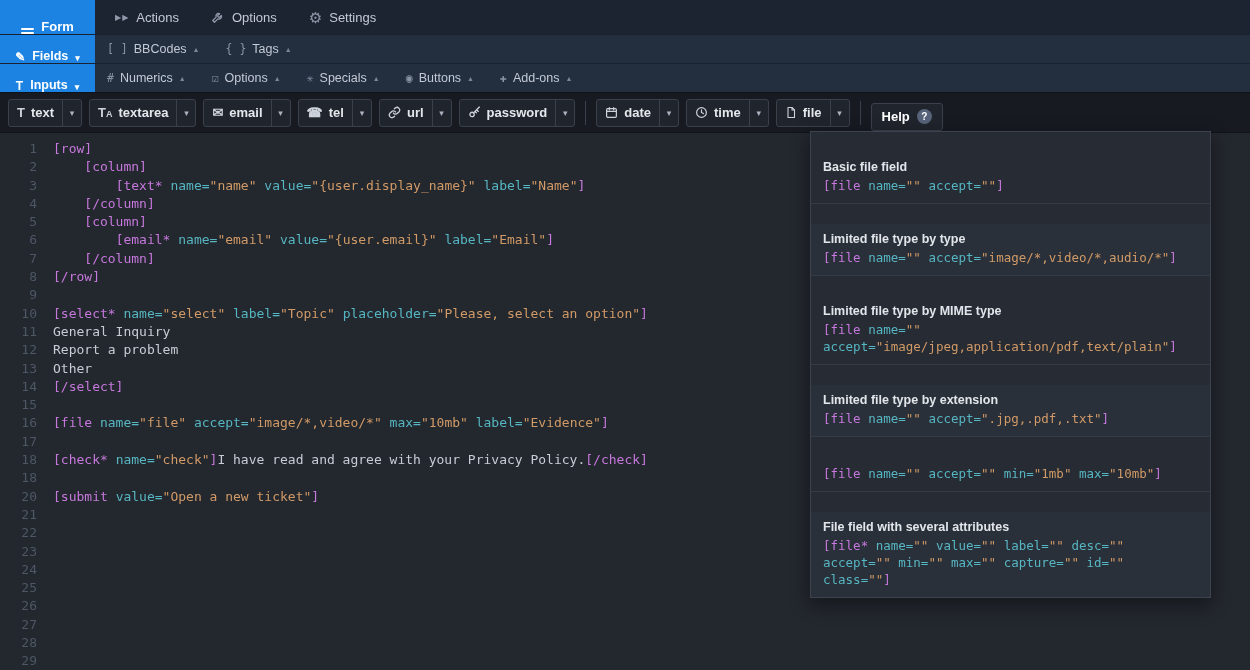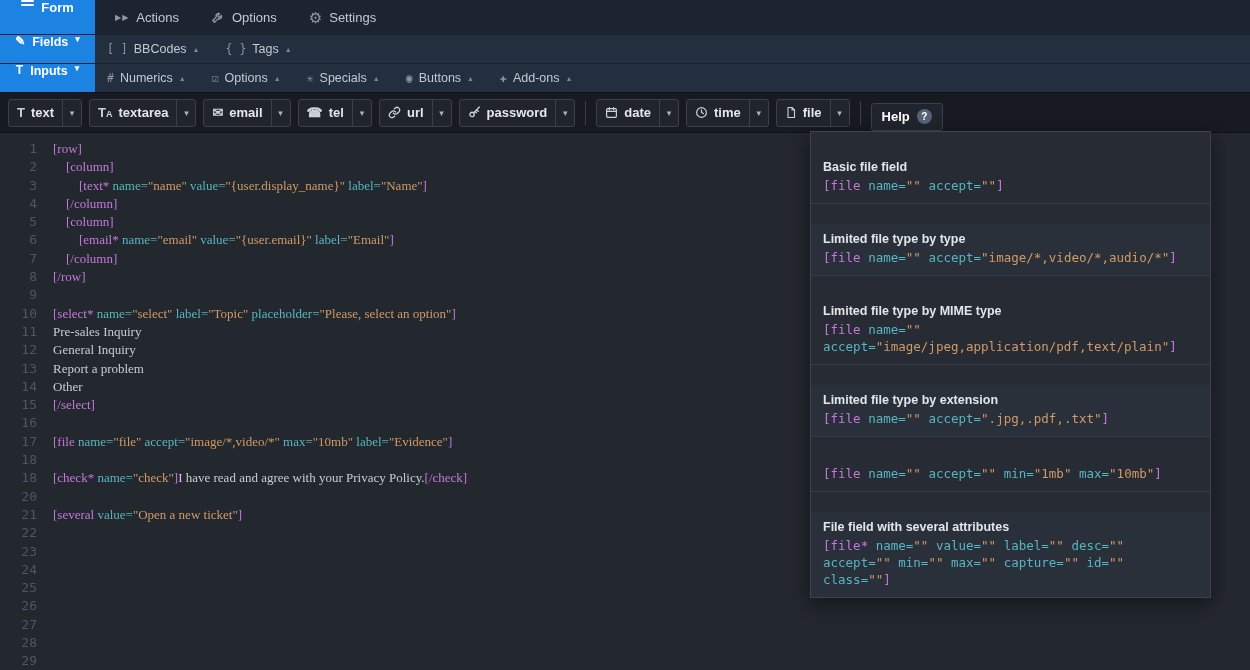--- a/index.html
+++ b/index.html
@@ -10,21 +10,21 @@
     --editor-bg:#23272e;
     --popup-bg:#262b34;
   }
   *{box-sizing:border-box;margin:0;padding:0;}
   html,body{width:1250px;height:670px;overflow:hidden;}
   body{background:var(--editor-bg);font-family:"Liberation Sans",sans-serif;}
   .app{position:relative;width:1250px;height:670px;}
 
   
   .row1{height:34px;background:#1c2431;display:flex;align-items:stretch;}
-  .blue-btn{width:95px;background:var(--accent-blue);color:#fff;display:flex;align-items:flex-start;justify-content:center;gap:7px;font-size:13px;font-weight:700;cursor:pointer;flex:none;}
+  .blue-btn{width:95px;background:var(--accent-blue);color:#fff;display:flex;align-items:flex-end;justify-content:center;gap:7px;font-size:13px;font-weight:700;cursor:pointer;flex:none;}
   .burger{display:inline-block;width:13px;height:2px;background:#fff;border-radius:1px;box-shadow:0 -4px 0 #fff,0 4px 0 #fff;}
   .menu-items{display:flex;align-items:center;gap:32px;margin-left:20px;color:#c3cad6;font-size:13px;}
   .menu-item{display:flex;align-items:center;gap:7px;cursor:pointer;}
   .mi-ic{color:#8f99aa;display:inline-flex;align-items:center;}
   .dbl-play{font-size:8px;letter-spacing:1px;color:#8f99aa;}
   .gear-glyph{font-size:15px;line-height:1;color:#8f99aa;}
 
   
   .row2,.row3{height:29px;background:#232e3f;display:flex;align-items:stretch;border-top:1px solid #1a2230;}
   .row2 .blue-btn,.row3 .blue-btn{font-size:12.5px;}
@@ -46,21 +46,21 @@
   .ic-sm{font-size:9px;align-self:flex-end;}
   .ic-glyph{font-size:13px;line-height:1;}
   .tb-caret{width:19px;border:none;border-left:1px solid #3a414d;background:none;color:#aab2bf;font-size:9px;cursor:pointer;display:flex;align-items:center;justify-content:center;}
   .tb-div{width:1px;height:24px;background:#3a414d;margin:0 3px;flex:none;}
   .help-btn{display:flex;align-items:center;gap:7px;height:28px;padding:0 10px;margin-left:7px;border:1px solid #3a414d;border-radius:3px;background:#20242c;color:#fff;font-size:13px;font-weight:700;cursor:pointer;font-family:"Liberation Sans",sans-serif;flex:none;margin-top:8px;}
   .q-ic{width:15px;height:15px;border-radius:50%;background:#56637a;color:#fff;font-size:10px;font-weight:700;display:inline-flex;align-items:center;justify-content:center;}
 
   
   .editor{display:flex;height:537px;background:var(--editor-bg);padding-top:7px;font-family:"DejaVu Sans Mono",monospace;font-size:13px;line-height:18.3px;cursor:text;}
   .gutter{width:46px;text-align:right;padding-right:9px;color:#4e5766;flex:none;user-select:none;}
-  .code-col{flex:1;padding-left:7px;color:#c8ccd4;overflow:hidden;font-family:Liberation Serif, serif;}
+  .code-col{flex:1;padding-left:7px;color:#c8ccd4;overflow:hidden;}
   .code-line{white-space:pre;}
   .tk-tg{color:var(--syntax-tag);}
   .tk-at{color:var(--syntax-attr);}
   .tk-st{color:var(--syntax-string);}
   .tk-tx{color:#c8ccd4;}
 
   
   .popup{position:absolute;left:810px;top:131px;width:401px;background:var(--popup-bg);border:1px solid #3c434e;box-shadow:0 6px 18px rgba(0,0,0,.45);z-index:20;}
   .pop-sec{padding:8px 12px 9px;border-bottom:1px solid #343b46;cursor:pointer;margin-top:20px;}
   .pop-sec:nth-child(even){background:#2a303a;}
@@ -317,31 +317,30 @@
         <div class="code-line"><span class="tk-tg">[row]</span></div>
         <div class="code-line"><span class="tk-tx">    </span><span class="tk-tg">[column]</span></div>
         <div class="code-line"><span class="tk-tx">        </span><span class="tk-tg">[text*</span><span class="tk-tx"> </span><span class="tk-at">name=</span><span class="tk-st">"name"</span><span class="tk-tx"> </span><span class="tk-at">value=</span><span class="tk-st">"{user.display_name}"</span><span class="tk-tx"> </span><span class="tk-at">label=</span><span class="tk-st">"Name"</span><span class="tk-tg">]</span></div>
         <div class="code-line"><span class="tk-tx">    </span><span class="tk-tg">[/column]</span></div>
         <div class="code-line"><span class="tk-tx">    </span><span class="tk-tg">[column]</span></div>
         <div class="code-line"><span class="tk-tx">        </span><span class="tk-tg">[email*</span><span class="tk-tx"> </span><span class="tk-at">name=</span><span class="tk-st">"email"</span><span class="tk-tx"> </span><span class="tk-at">value=</span><span class="tk-st">"{user.email}"</span><span class="tk-tx"> </span><span class="tk-at">label=</span><span class="tk-st">"Email"</span><span class="tk-tg">]</span></div>
         <div class="code-line"><span class="tk-tx">    </span><span class="tk-tg">[/column]</span></div>
         <div class="code-line"><span class="tk-tg">[/row]</span></div>
         <div class="code-line">&nbsp;</div>
         <div class="code-line"><span class="tk-tg">[select*</span><span class="tk-tx"> </span><span class="tk-at">name=</span><span class="tk-st">"select"</span><span class="tk-tx"> </span><span class="tk-at">label=</span><span class="tk-st">"Topic"</span><span class="tk-tx"> </span><span class="tk-at">placeholder=</span><span class="tk-st">"Please, select an option"</span><span class="tk-tg">]</span></div>
-        <div class="code-line"><span class="tk-tx">Pre-sales Inquiry</span></div>
         <div class="code-line"><span class="tk-tx">General Inquiry</span></div>
         <div class="code-line"><span class="tk-tx">Report a problem</span></div>
         <div class="code-line"><span class="tk-tx">Other</span></div>
         <div class="code-line"><span class="tk-tg">[/select]</span></div>
         <div class="code-line">&nbsp;</div>
         <div class="code-line"><span class="tk-tg">[file</span><span class="tk-tx"> </span><span class="tk-at">name=</span><span class="tk-st">"file"</span><span class="tk-tx"> </span><span class="tk-at">accept=</span><span class="tk-st">"image/*,video/*"</span><span class="tk-tx"> </span><span class="tk-at">max=</span><span class="tk-st">"10mb"</span><span class="tk-tx"> </span><span class="tk-at">label=</span><span class="tk-st">"Evidence"</span><span class="tk-tg">]</span></div>
         <div class="code-line">&nbsp;</div>
         <div class="code-line"><span class="tk-tg">[check*</span><span class="tk-tx"> </span><span class="tk-at">name=</span><span class="tk-st">"check"</span><span class="tk-tg">]</span><span class="tk-tx">I have read and agree with your Privacy Policy.</span><span class="tk-tg">[/check]</span></div>
         <div class="code-line">&nbsp;</div>
-        <div class="code-line"><span class="tk-tg">[several</span><span class="tk-tx"> </span><span class="tk-at">value=</span><span class="tk-st">"Open a new ticket"</span><span class="tk-tg">]</span></div>
+        <div class="code-line"><span class="tk-tg">[submit</span><span class="tk-tx"> </span><span class="tk-at">value=</span><span class="tk-st">"Open a new ticket"</span><span class="tk-tg">]</span></div>
         <div class="code-line">&nbsp;</div>
         <div class="code-line">&nbsp;</div>
         <div class="code-line">&nbsp;</div>
         <div class="code-line">&nbsp;</div>
         <div class="code-line">&nbsp;</div>
         <div class="code-line">&nbsp;</div>
         <div class="code-line">&nbsp;</div>
         <div class="code-line">&nbsp;</div>
       </div>
   </div>

